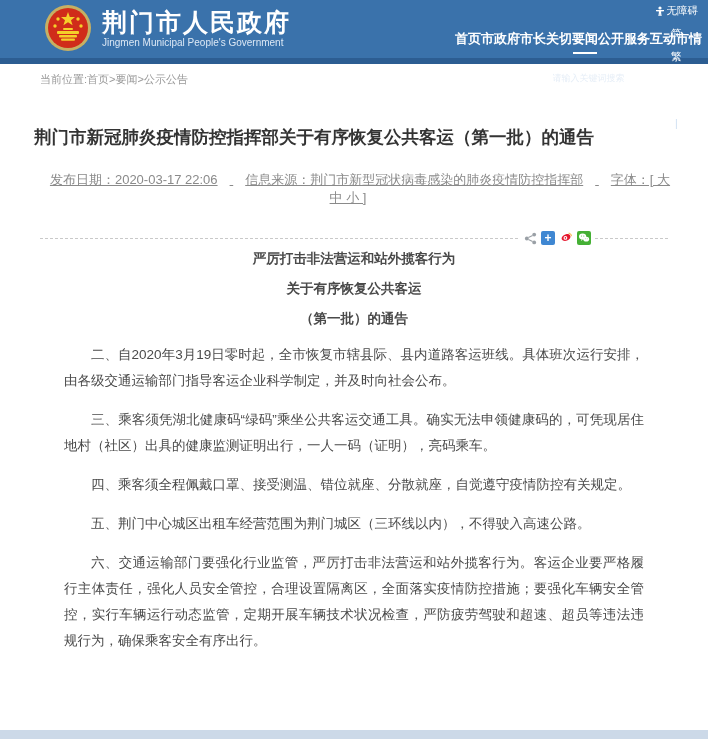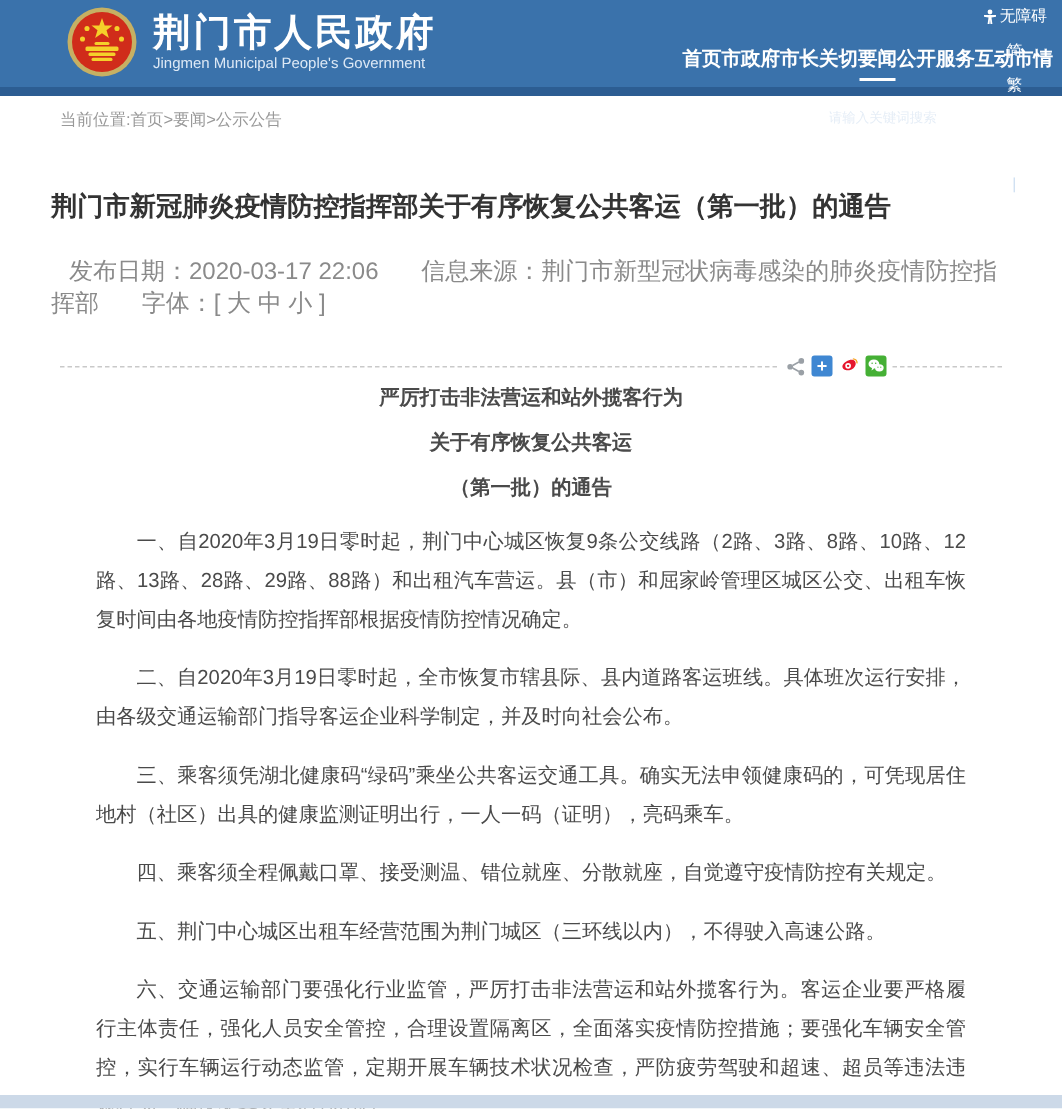--- a/index.html
+++ b/index.html
@@ -35,21 +35,21 @@
   .nav .nav-item.active::after { content:""; position:absolute; left:50%; transform:translateX(-50%);
     bottom:0; width:24px; height:2px; background:#fff; }
 
   
   .breadcrumb { color:#999; font-size:11px; padding:8px 0 0 40px; }
 
   
   .article { padding:0 34px; }
   .article-title { font-size:17.5px; font-weight:bold; color:#333;
     margin-top:38px; line-height:24px; }
-  .article-meta { color:#8a8a8a; font-size:16px; margin-top:22px; }
+  .article-meta { text-align:center; color:#8a8a8a; font-size:13px; margin-top:22px;text-decoration:underline; }
   .article-meta .seg { margin:0 12px; }
   .article-meta .font-sizer { cursor:pointer; }
 
   .divider { border-bottom:1px dashed #c9c9c9; margin:16px 6px 0 6px; position:relative; height:16px; }
   .share-icons { position:absolute; right:74px; bottom:-7px; display:flex; align-items:center; gap:4px;
     background:#fff; padding:0 3px; }
   .icon-16 { width:14px; height:14px; display:inline-flex; align-items:center; justify-content:center;
     border-radius:2px; cursor:pointer; }
   .icon-plus { background:#3f87d2; color:#fff; font-weight:bold; font-size:12px; line-height:12px; }
   .icon-weibo { background:#fff; }
@@ -176,21 +176,20 @@
           </svg>
         </span>
       </div>
     </div>
 
     <div class="doc-head">严厉打击非法营运和站外揽客行为</div>
     <div class="doc-head">关于有序恢复公共客运</div>
     <div class="doc-head">（第一批）的通告</div>
 
     <div class="body-text">
-      <p>一、自2020年3月19日零时起，荆门中心城区恢复9条公交线路（2路、3路、8路、10路、12路、13路、28路、29路、88路）和出租汽车营运。县（市）和屈家岭管理区城区公交、出租车恢复时间由各地疫情防控指挥部根据疫情防控情况确定。</p>
       <p>二、自2020年3月19日零时起，全市恢复市辖县际、县内道路客运班线。具体班次运行安排，由各级交通运输部门指导客运企业科学制定，并及时向社会公布。</p>
       <p>三、乘客须凭湖北健康码“绿码”乘坐公共客运交通工具。确实无法申领健康码的，可凭现居住地村（社区）出具的健康监测证明出行，一人一码（证明），亮码乘车。</p>
       <p>四、乘客须全程佩戴口罩、接受测温、错位就座、分散就座，自觉遵守疫情防控有关规定。</p>
       <p>五、荆门中心城区出租车经营范围为荆门城区（三环线以内），不得驶入高速公路。</p>
       <p>六、交通运输部门要强化行业监管，严厉打击非法营运和站外揽客行为。客运企业要严格履行主体责任，强化人员安全管控，合理设置隔离区，全面落实疫情防控措施；要强化车辆安全管控，实行车辆运行动态监管，定期开展车辆技术状况检查，严防疲劳驾驶和超速、超员等违法违规行为，确保乘客安全有序出行。</p>
     </div>
 
   </div>
 
   <div class="bottom-strip"></div>

